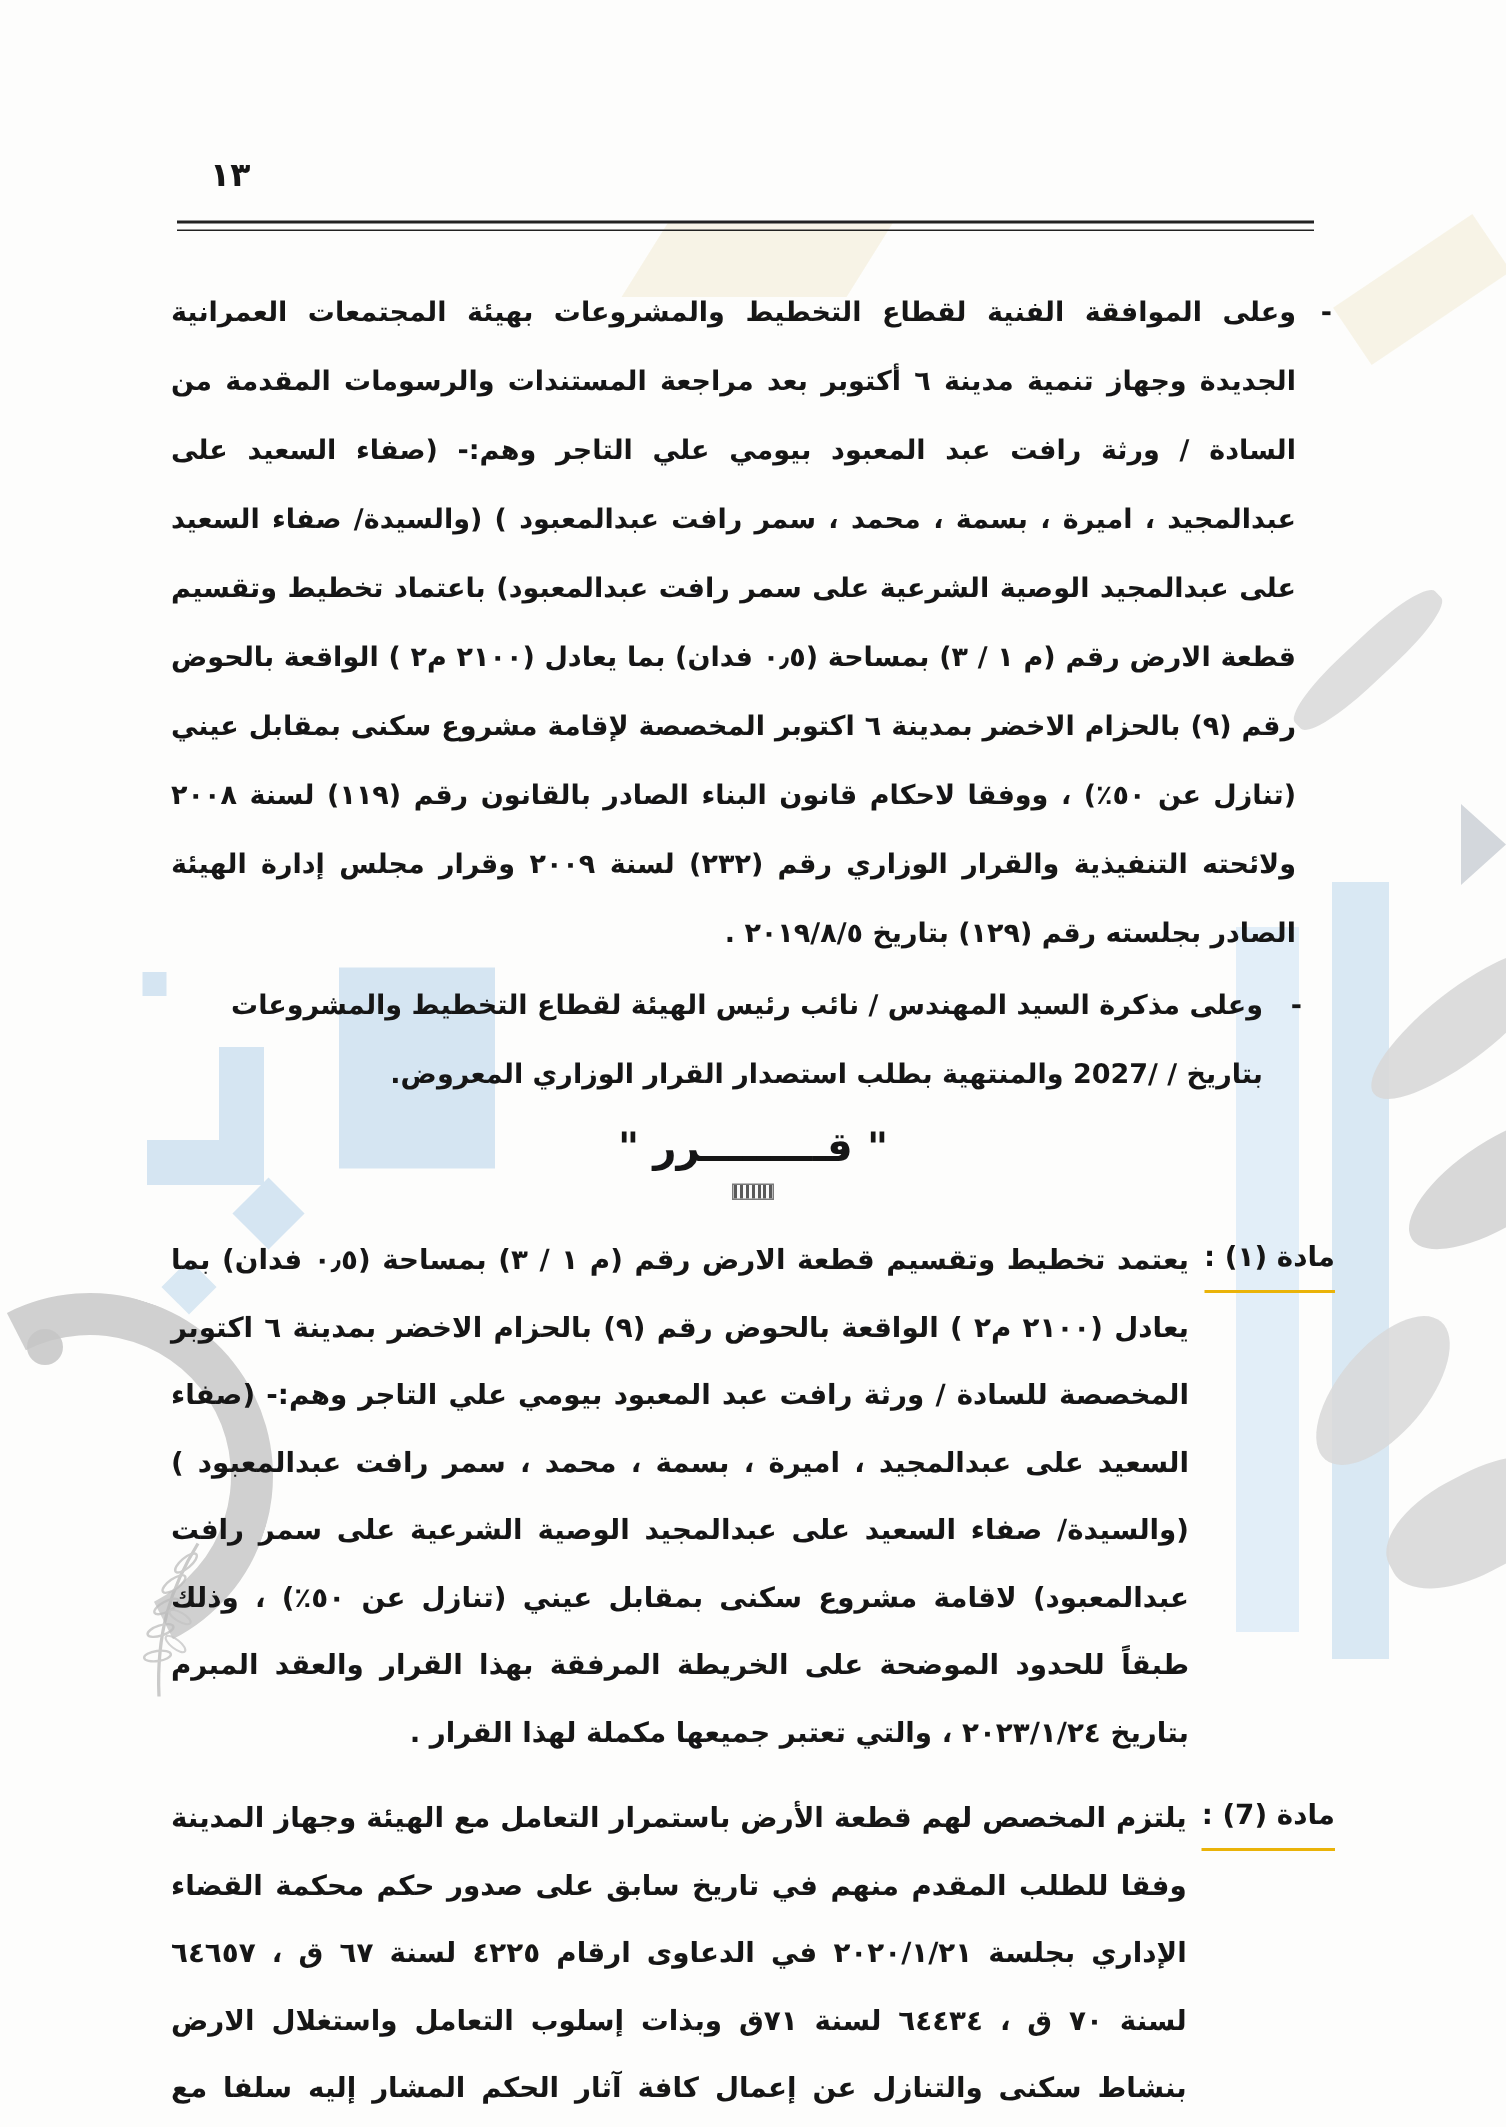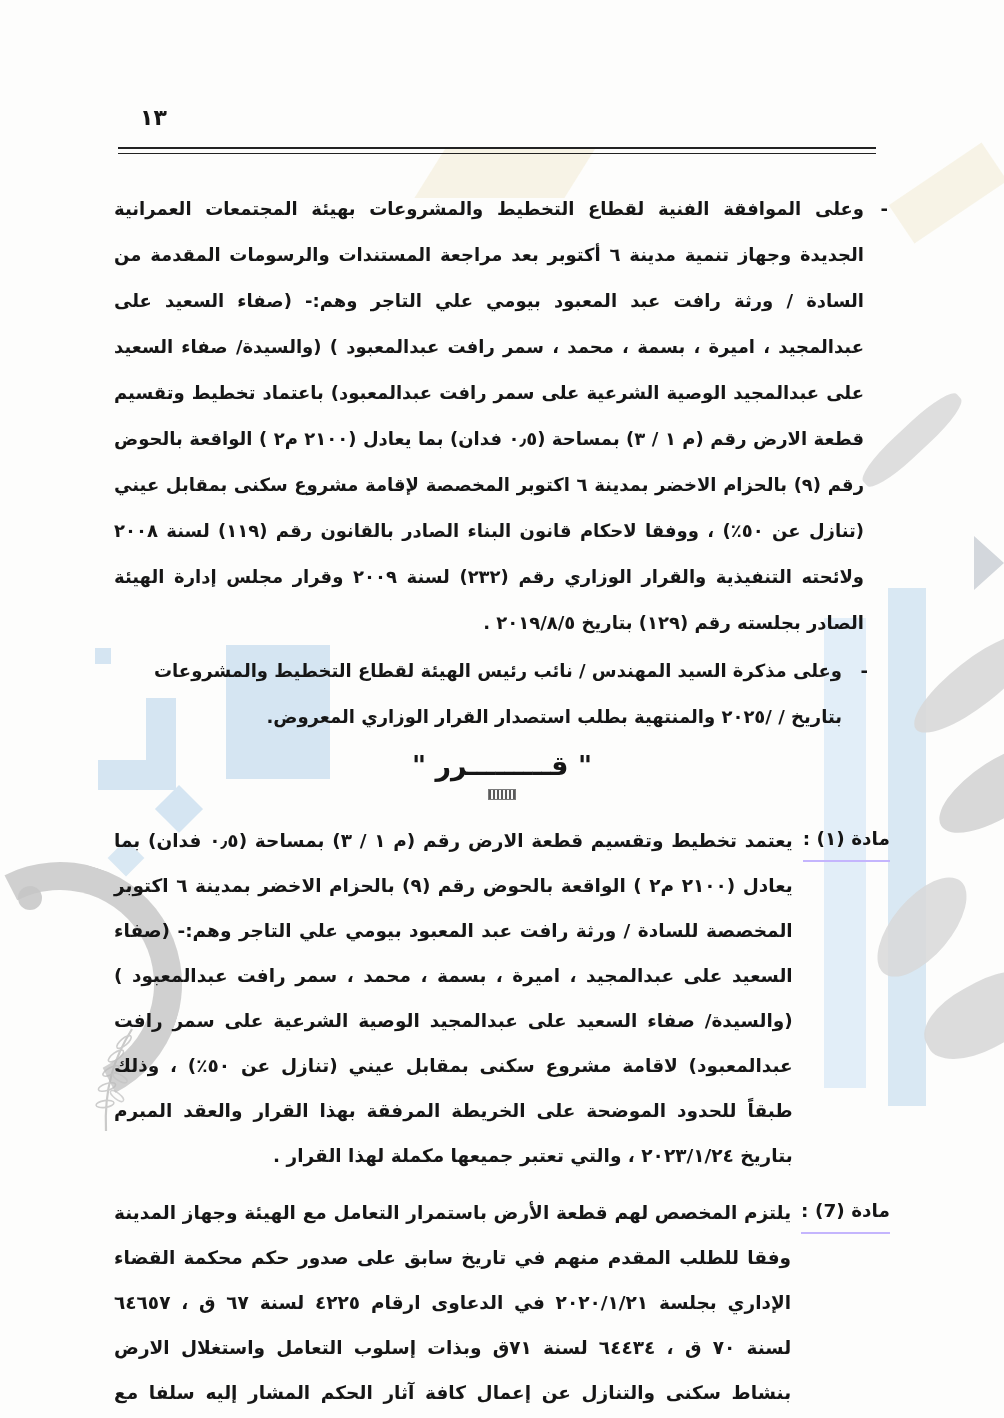--- a/index.html
+++ b/index.html
@@ -55,21 +55,21 @@
   .decision{margin-top:10px;text-align:center;font-size:27px;font-weight:800;}
   .decision-mark{
     width:26px;height:9px;margin:8px auto 0;
     background:repeating-linear-gradient(90deg,#5a5a5a 0 2px,#fafafa 2px 4px);
     border:1px solid #7a7a7a;
   }
   .articles{margin-top:18px;font-size:18.5px;font-weight:700;line-height:45px;}
   .article{display:flex;gap:10px;margin-bottom:12px;}
   .article .label{
     flex:0 0 auto;white-space:nowrap;align-self:flex-start;
-    border-bottom:2px solid #c4b5fd;padding-bottom:0;line-height:42px;
+    border-bottom:2px solid #eab308;padding-bottom:0;line-height:42px;
     min-width:84px;
   }
   .article .atext{flex:1 1 auto;text-align:justify;}
   svg.laurel{position:absolute;left:90px;top:1026px;z-index:0;opacity:.75;}
 </style>
 </head>
 <body>
 
 <div class="page">
 
@@ -117,21 +117,21 @@
 
     <div class="bodywrap">
 
       <div class="preamble">
         <p class="bullet">
           <span class="dash">-</span>
           <span>وعلى الموافقة الفنية لقطاع التخطيط والمشروعات بهيئة المجتمعات العمرانية الجديدة وجهاز تنمية مدينة ٦ أكتوبر بعد مراجعة المستندات والرسومات المقدمة من السادة / ورثة رافت عبد المعبود بيومي علي التاجر وهم:- (صفاء السعيد على عبدالمجيد ، اميرة ، بسمة ، محمد ، سمر رافت عبدالمعبود ) (والسيدة/ صفاء السعيد على عبدالمجيد الوصية الشرعية على سمر رافت عبدالمعبود) باعتماد تخطيط وتقسيم قطعة الارض رقم (م ١ / ٣) بمساحة (٠٫٥ فدان) بما يعادل (٢١٠٠ م٢ ) الواقعة بالحوض رقم (٩) بالحزام الاخضر بمدينة ٦ اكتوبر المخصصة لإقامة مشروع سكنى بمقابل عيني (تنازل عن ٥٠٪) ، ووفقا لاحكام قانون البناء الصادر بالقانون رقم (١١٩) لسنة ٢٠٠٨ ولائحته التنفيذية والقرار الوزاري رقم (٢٣٢) لسنة ٢٠٠٩ وقرار مجلس إدارة الهيئة الصادر بجلسته رقم (١٢٩) بتاريخ ٢٠١٩/٨/٥ .</span>
         </p>
         <p class="bullet second">
           <span class="dash">-</span>
-          <span>وعلى مذكرة السيد المهندس / نائب رئيس الهيئة لقطاع التخطيط والمشروعات بتاريخ  /  /٢٠٢٥ والمنتهية بطلب استصدار القرار الوزاري المعروض.</span>
+          <span>وعلى مذكرة السيد المهندس / نائب رئيس الهيئة لقطاع التخطيط والمشروعات بتاريخ  /  /2027 والمنتهية بطلب استصدار القرار الوزاري المعروض.</span>
         </p>
       </div>
 
       <div class="decision">" قـــــــــرر "</div>
       <div class="decision-mark"></div>
 
       <div class="articles">
 
         <div class="article">
           <span class="label">مادة (١) :</span>

